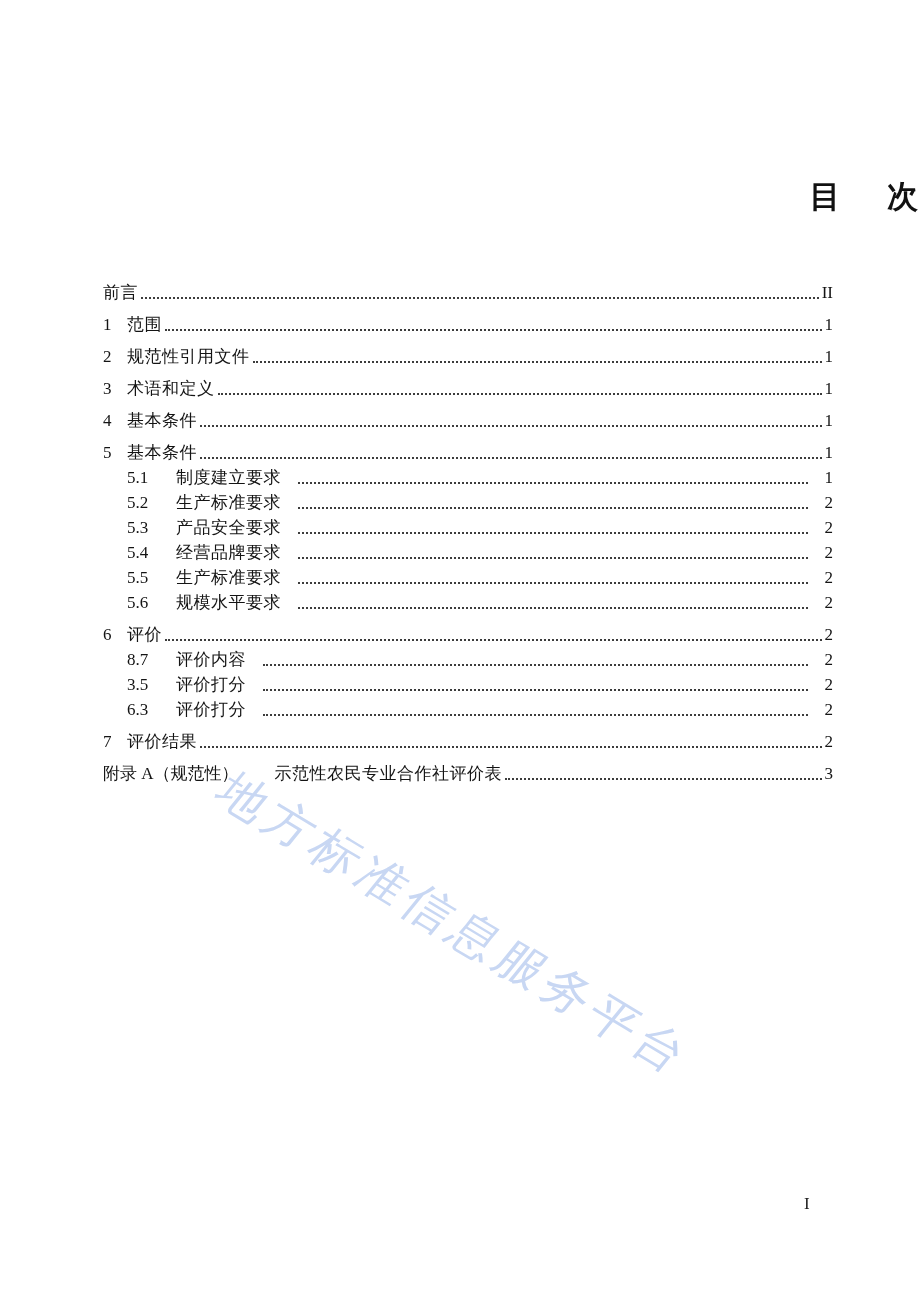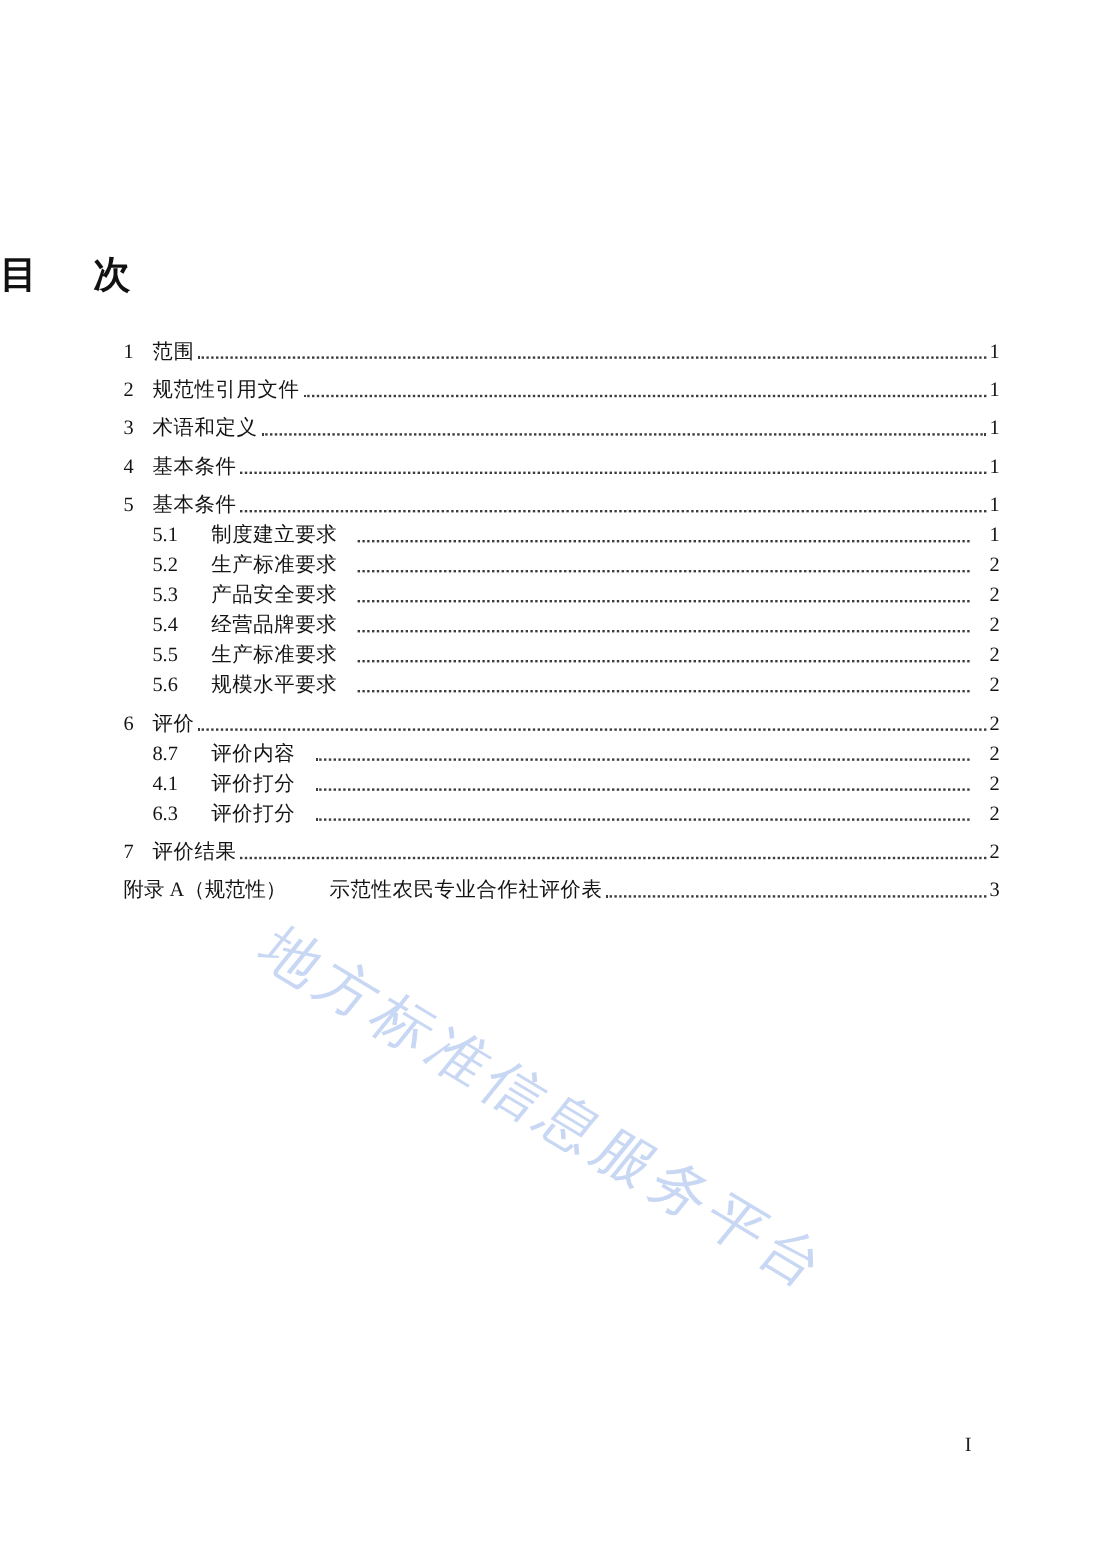--- a/index.html
+++ b/index.html
@@ -25,24 +25,24 @@
     font-family: "Liberation Sans", sans-serif;
     font-size: 21px;
     letter-spacing: 1px;
     color: #1a1a1a;
     white-space: nowrap;
   }
 
   
   .title {
     position: absolute;
-    top: 208px;
+    top: 176px;
     left: 0;
     width: 100%;
-    text-align: left;
+    text-align: right;
     font-family: "Liberation Sans", sans-serif;
     font-size: 31px;
     font-weight: bold;
     letter-spacing: 2px;
     word-spacing: 34px;
     color: #111;
     white-space: nowrap;
   }
 
   
@@ -108,20 +108,26 @@
 <body>
 
 <div class="page">
 
   <div class="watermark" style="color: rgb(200, 215, 243);">地方标准信息服务平台</div>
 
 
   <div class="title">目 次</div>
 
   <div class="toc">
+      <div class="toc-row plain">
+
+      <span class="toc-label">前言</span>
+      <span class="toc-leader"></span>
+      <span class="toc-page">II</span>
+    </div>
       <div class="toc-row main">
       <span class="toc-num">1</span>
       <span class="toc-label">范围</span>
       <span class="toc-leader"></span>
       <span class="toc-page">1</span>
     </div>
       <div class="toc-row main">
       <span class="toc-num">2</span>
       <span class="toc-label">规范性引用文件</span>
       <span class="toc-leader"></span>
@@ -187,21 +193,21 @@
       <span class="toc-leader"></span>
       <span class="toc-page">2</span>
     </div>
       <div class="toc-row sub">
       <span class="toc-num">8.7</span>
       <span class="toc-label">评价内容</span>
       <span class="toc-leader"></span>
       <span class="toc-page">2</span>
     </div>
       <div class="toc-row sub">
-      <span class="toc-num">4.1</span>
+      <span class="toc-num">3.5</span>
       <span class="toc-label">评价打分</span>
       <span class="toc-leader"></span>
       <span class="toc-page">2</span>
     </div>
       <div class="toc-row sub">
       <span class="toc-num">6.3</span>
       <span class="toc-label">评价打分</span>
       <span class="toc-leader"></span>
       <span class="toc-page">2</span>
     </div>

